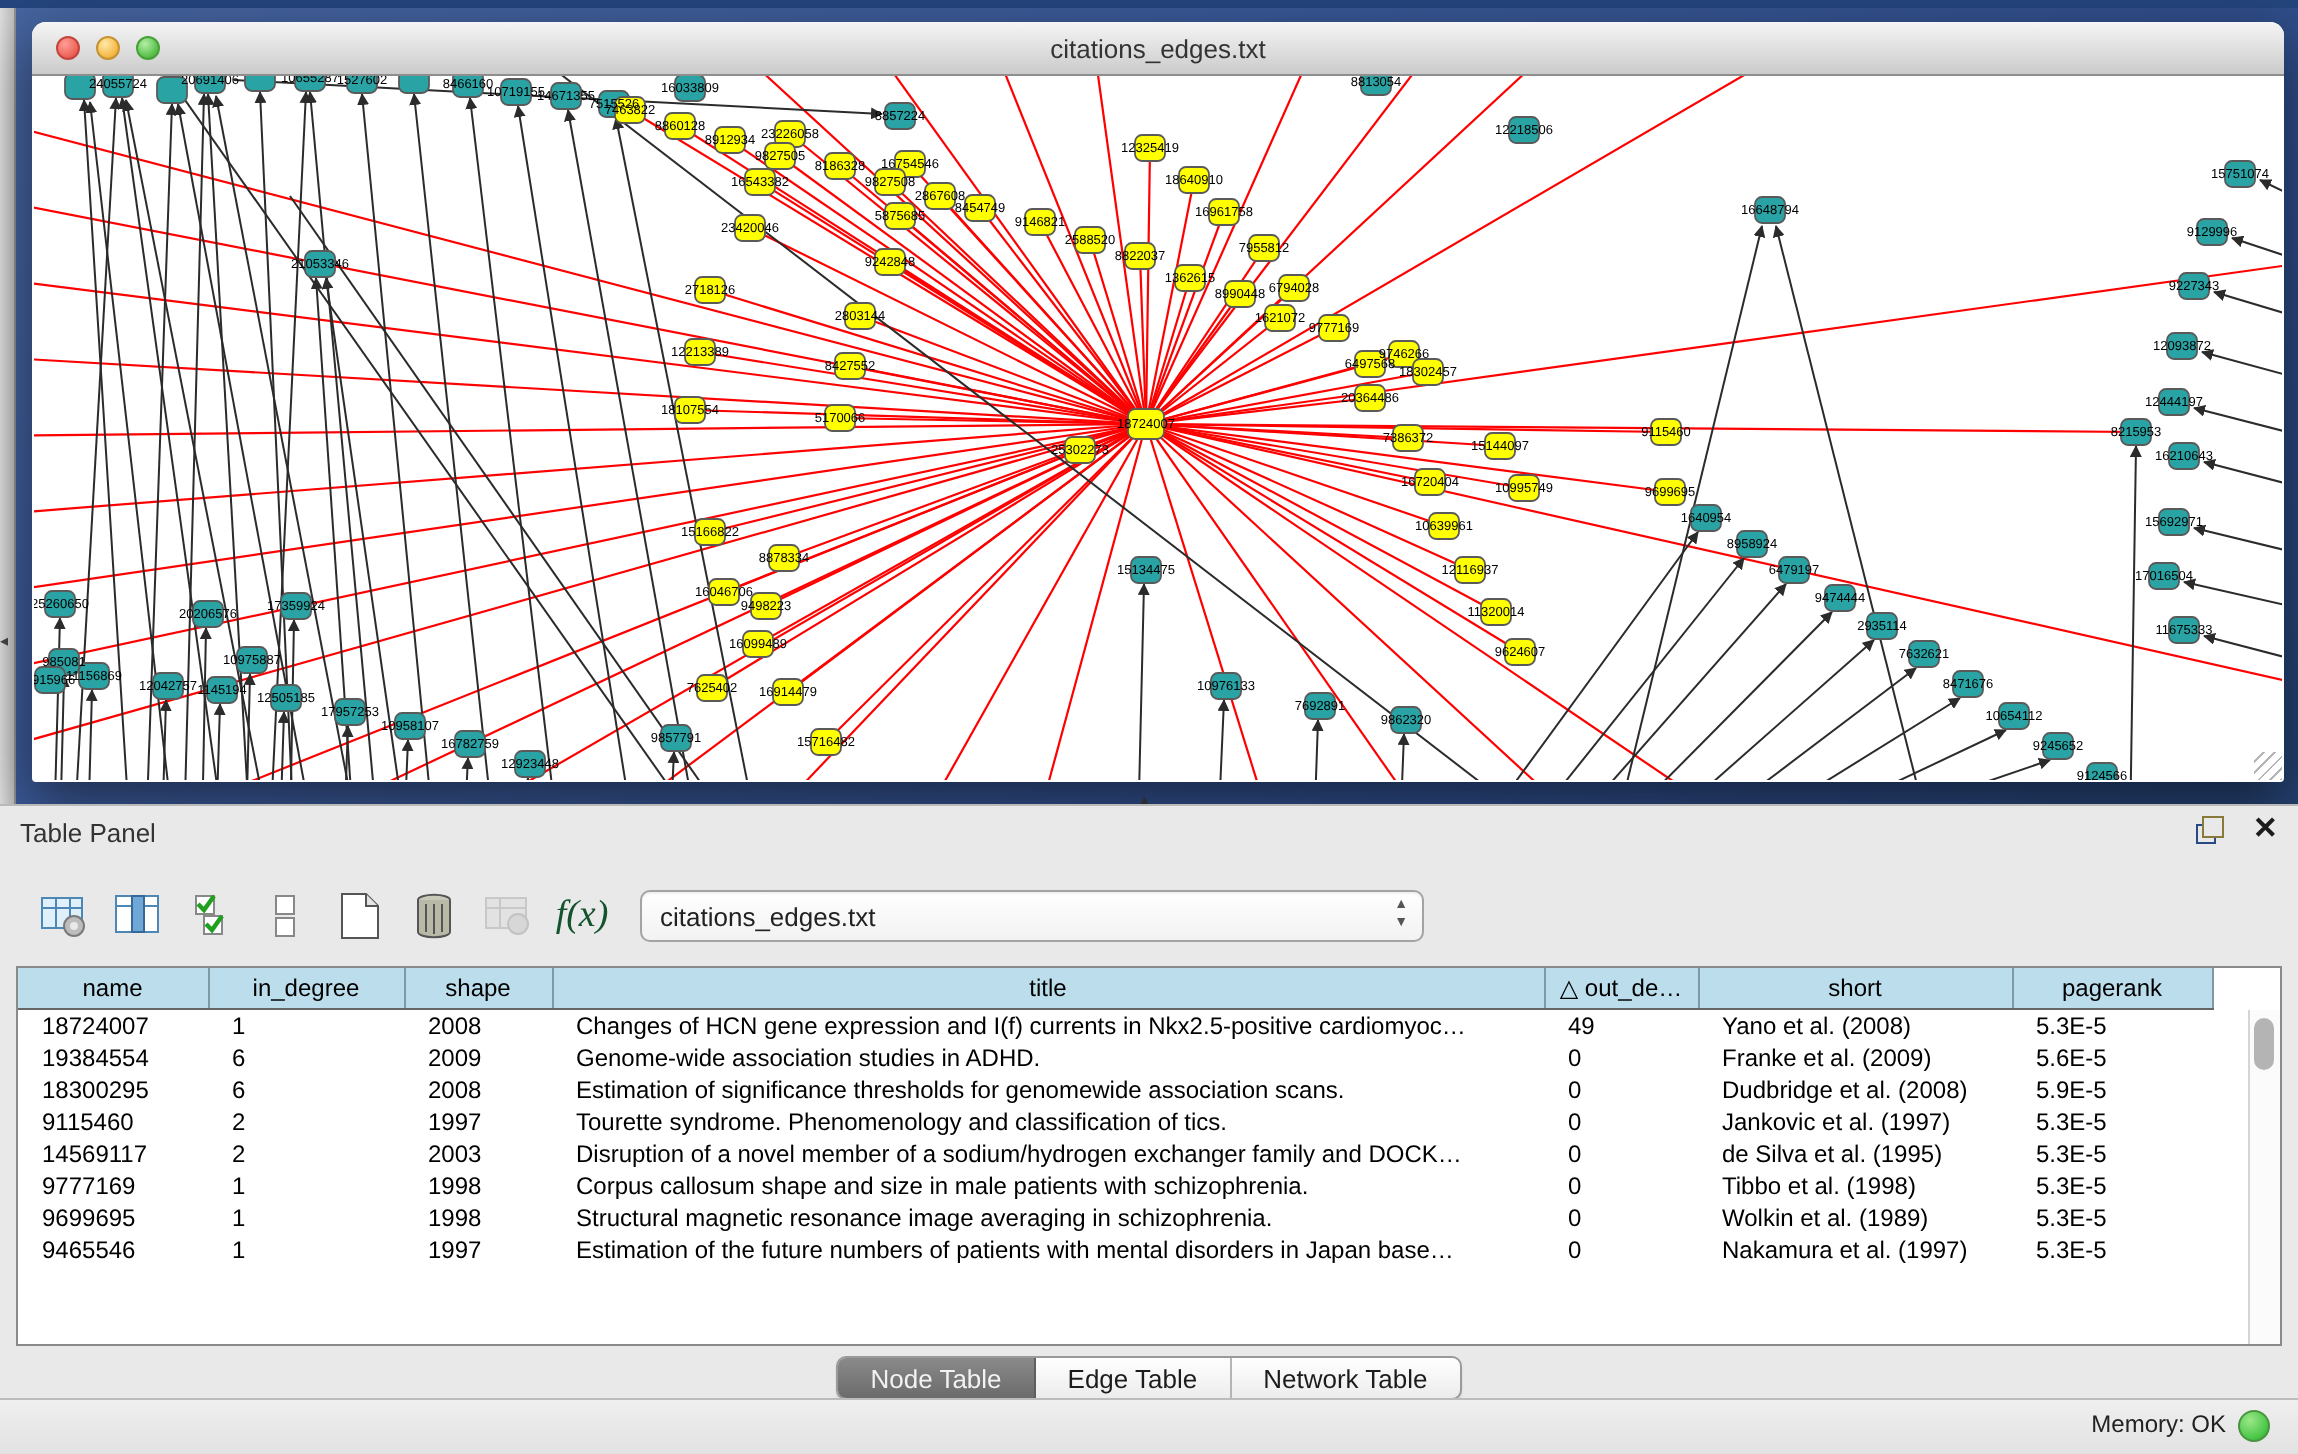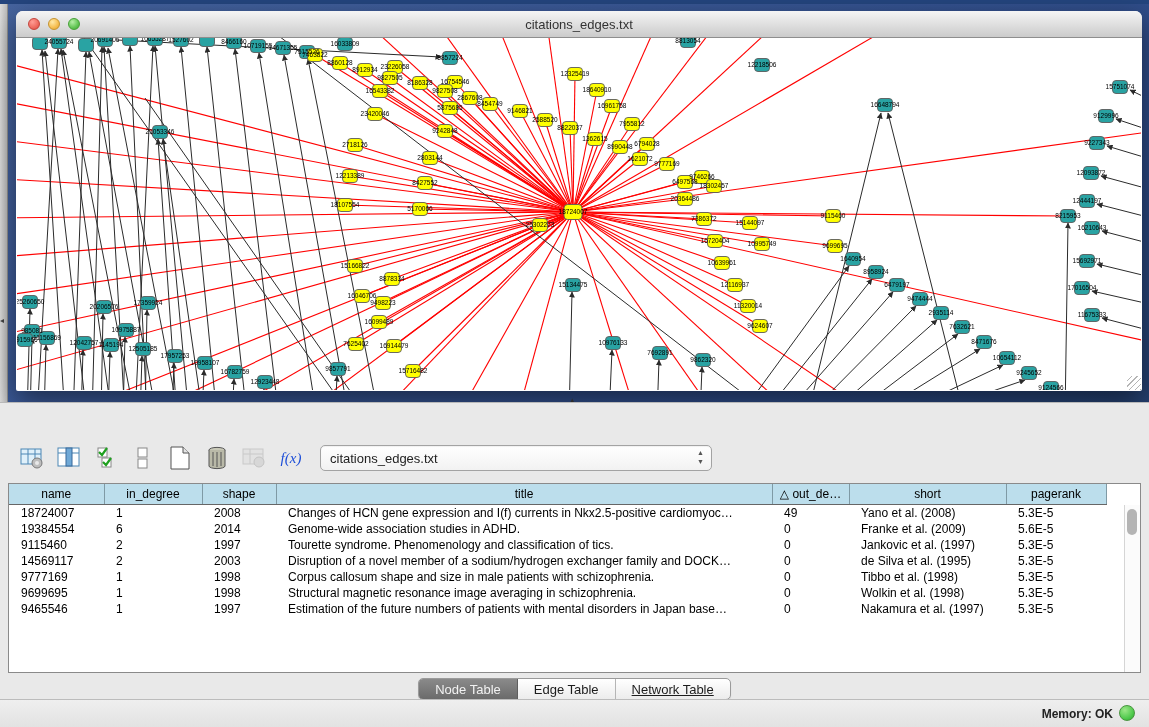--- a/index.html
+++ b/index.html
@@ -57,21 +57,21 @@
   .panel-actions{position:absolute;right:10px;top:5px;display:flex;gap:14px;align-items:center;}
   .float-ic{position:relative;width:14px;height:14px;}
   .float-ic .sq1{position:absolute;left:0;bottom:0;width:8px;height:8px;border:1px solid #274a86;background:transparent;}
   .float-ic .sq2{position:absolute;right:0;top:0;width:9px;height:9px;border:1px solid #8a7a3a;background:#e9e9e9;}
   .close-ic{font-size:15px;font-weight:bold;color:#1c1c1c;line-height:14px;}
   .panel-body{position:absolute;left:8px;top:32px;width:1133px;height:262px;}
   
   .ttoolbar{display:flex;align-items:center;gap:9px;height:34px;margin:6px 0 8px 10px;}
   .tbtn{width:28px;height:28px;display:flex;align-items:center;justify-content:center;background:transparent;border:none;padding:0;}
   .tbtn svg{display:block;}
-  .fx{font-family:"Liberation Serif",serif;font-style:italic;font-size:15px;color:#1d4ed8;}
+  .fx{font-family:"Liberation Serif",serif;font-style:italic;font-size:19px;color:#14532d;}
   .combo{
     width:390px;height:24px;margin-left:6px;
     border:1px solid #a3a3a3;border-radius:5px;background:linear-gradient(#fff,#f2f2f2);
     display:flex;align-items:center;position:relative;font-size:13px;color:#222;
     box-shadow:inset 0 1px 1px rgba(0,0,0,.06);
   }
   .combo .cval{padding-left:9px;}
   .combo .stepper{position:absolute;right:7px;top:2px;font-size:7px;color:#555;line-height:9px;text-align:center;}
   
   .tbl-wrap{
@@ -94,28 +94,28 @@
   
   .tabbar{height:28px;display:flex;align-items:center;justify-content:center;margin-top:2px;}
   .seg{
     display:flex;height:20px;border:1px solid #9a9a9a;border-radius:5px;overflow:hidden;
     background:linear-gradient(#fff,#ececec);box-shadow:0 1px 1px rgba(0,0,0,.12);
   }
   .seg .s{
     padding:0 16px;font-size:13px;color:#1c1c1c;display:flex;align-items:center;justify-content:center;
     border-right:1px solid #b5b5b5;
   }
-  .seg .s:last-child{border-right:none;text-decoration:underline;}
+  .seg .s:last-child{border-right:none;}
   .seg .s.sel{background:linear-gradient(#8a8a8a,#6b6b6b);color:#f2f2f2;border-right:1px solid #5f5f5f;}
   
   .statusbar{
     position:absolute;left:0;bottom:0;width:1149px;height:27px;
     background:linear-gradient(#efefef,#e2e2e2);border-top:1px solid #bcbcbc;
   }
-  .mem{position:absolute;right:14px;top:5px;display:flex;align-items:flex-end;gap:6px;font-size:12px;color:#222;font-weight:bold;}
+  .mem{position:absolute;right:14px;top:5px;display:flex;align-items:flex-start;gap:6px;font-size:12px;color:#222;}
   .led{width:14px;height:14px;border-radius:50%;background:radial-gradient(circle at 35% 30%,#9ce788,#4cc84a 65%,#2f9a31);border:1px solid #49953f;}
 </style>
 </head>
 <body>
 
 <div class="desktop">
   <div class="left-strip">
     <span class="collapse">◂</span>
   </div>
 
@@ -513,20 +513,30 @@
           <text x="686" y="324" text-anchor="middle" font-size="6.5" font-family="Liberation Sans, sans-serif" fill="#000">9862320</text>
         </svg>
       <div class="grip"></div>
     </div>
   </div>
 
   <div class="split-handle">▴</div>
 </div>
 
 <div class="table-panel">
+  <div class="panel-header">
+    <span class="ptitle">Table Panel</span>
+    <div class="panel-actions">
+      <span class="float-ic">
+          <span class="sq1"></span>
+          <span class="sq2"></span>
+        </span>
+      <span class="close-ic">✕</span>
+    </div>
+  </div>
 
   <div class="panel-body">
     <div class="ttoolbar">
       <button class="tbtn">
         <svg width="24" height="22">
             <rect x="1" y="2" width="20" height="15" fill="#dff0fa" stroke="#4d87b5"></rect>
             <line x1="1" y1="7" x2="21" y2="7" stroke="#4d87b5"></line>
             <line x1="8" y1="2" x2="8" y2="17" stroke="#4d87b5"></line>
             <line x1="15" y1="2" x2="15" y2="17" stroke="#4d87b5"></line>
             <circle cx="17" cy="16" r="5" fill="#bdbdbd" stroke="#7a7a7a"></circle>
@@ -617,25 +627,35 @@
               <td>2008</td>
               <td>Changes of HCN gene expression and I(f) currents in Nkx2.5-positive cardiomyoc…</td>
               <td>49</td>
               <td>Yano et al. (2008)</td>
               <td>5.3E-5</td>
               <td></td>
             </tr>
             <tr>
               <td>19384554</td>
               <td>6</td>
-              <td>2014</td>
+              <td>2009</td>
               <td>Genome-wide association studies in ADHD.</td>
               <td>0</td>
               <td>Franke et al. (2009)</td>
               <td>5.6E-5</td>
+              <td></td>
+            </tr>
+            <tr>
+              <td>18300295</td>
+              <td>6</td>
+              <td>2008</td>
+              <td>Estimation of significance thresholds for genomewide association scans.</td>
+              <td>0</td>
+              <td>Dudbridge et al. (2008)</td>
+              <td>5.9E-5</td>
               <td></td>
             </tr>
             <tr>
               <td>9115460</td>
               <td>2</td>
               <td>1997</td>
               <td>Tourette syndrome. Phenomenology and classification of tics.</td>
               <td>0</td>
               <td>Jankovic et al. (1997)</td>
               <td>5.3E-5</td>
@@ -660,21 +680,21 @@
               <td>Tibbo et al. (1998)</td>
               <td>5.3E-5</td>
               <td></td>
             </tr>
             <tr>
               <td>9699695</td>
               <td>1</td>
               <td>1998</td>
               <td>Structural magnetic resonance image averaging in schizophrenia.</td>
               <td>0</td>
-              <td>Wolkin et al. (1998)</td>
+              <td>Wolkin et al. (1989)</td>
               <td>5.3E-5</td>
               <td></td>
             </tr>
             <tr>
               <td>9465546</td>
               <td>1</td>
               <td>1997</td>
               <td>Estimation of the future numbers of patients with mental disorders in Japan base…</td>
               <td>0</td>
               <td>Nakamura et al. (1997)</td>

